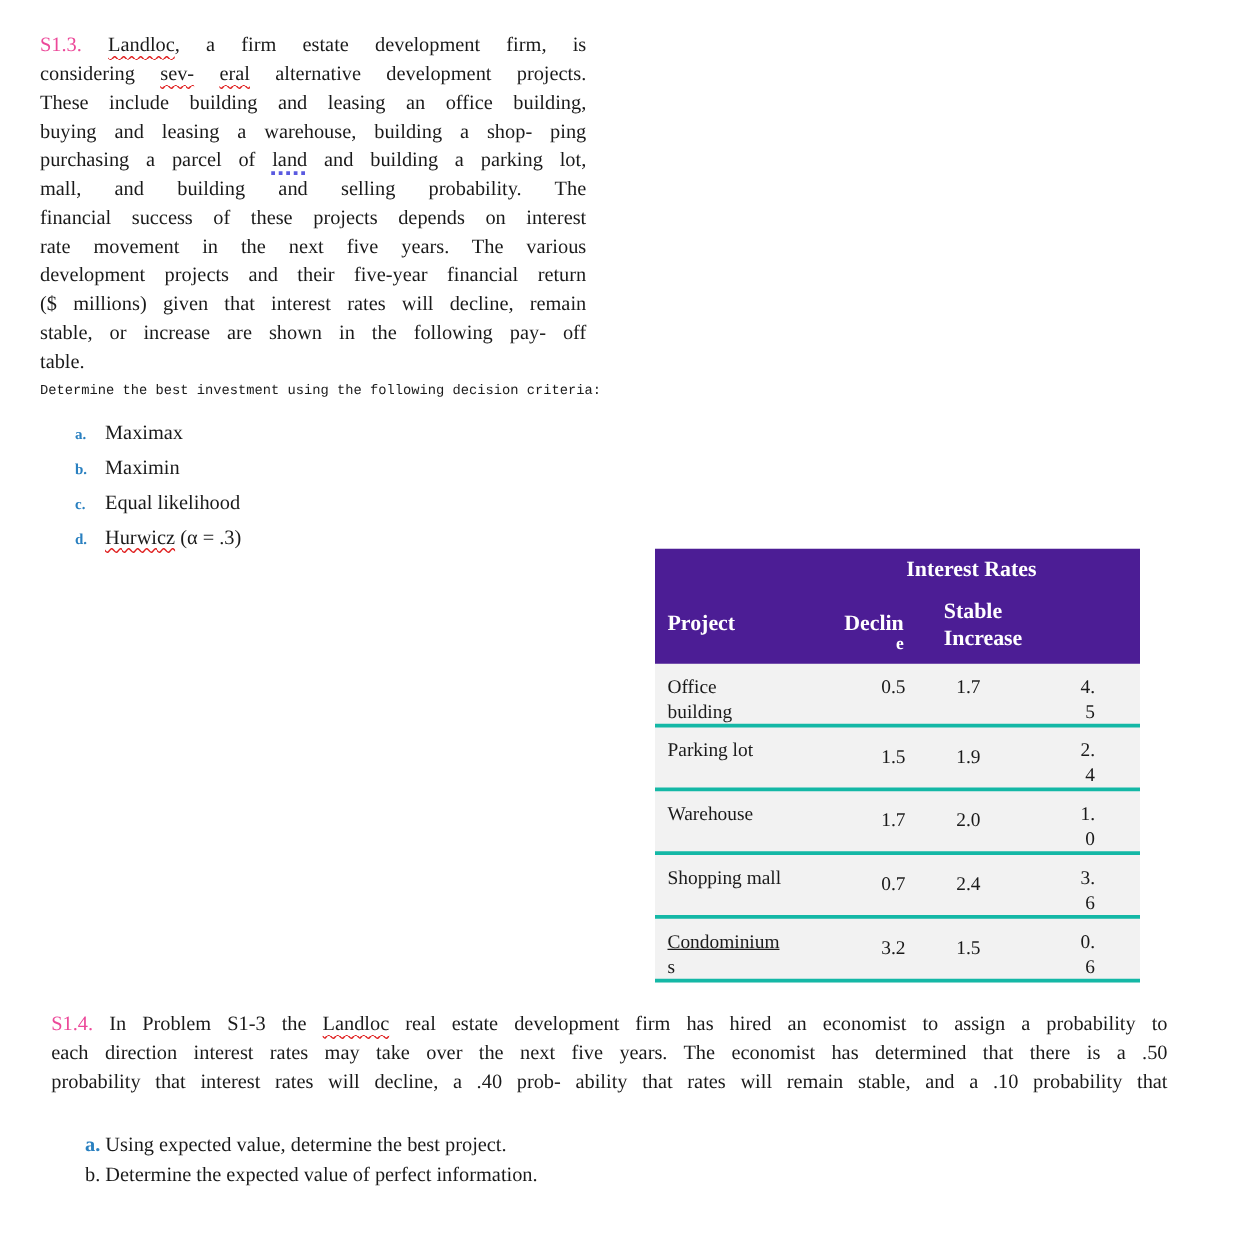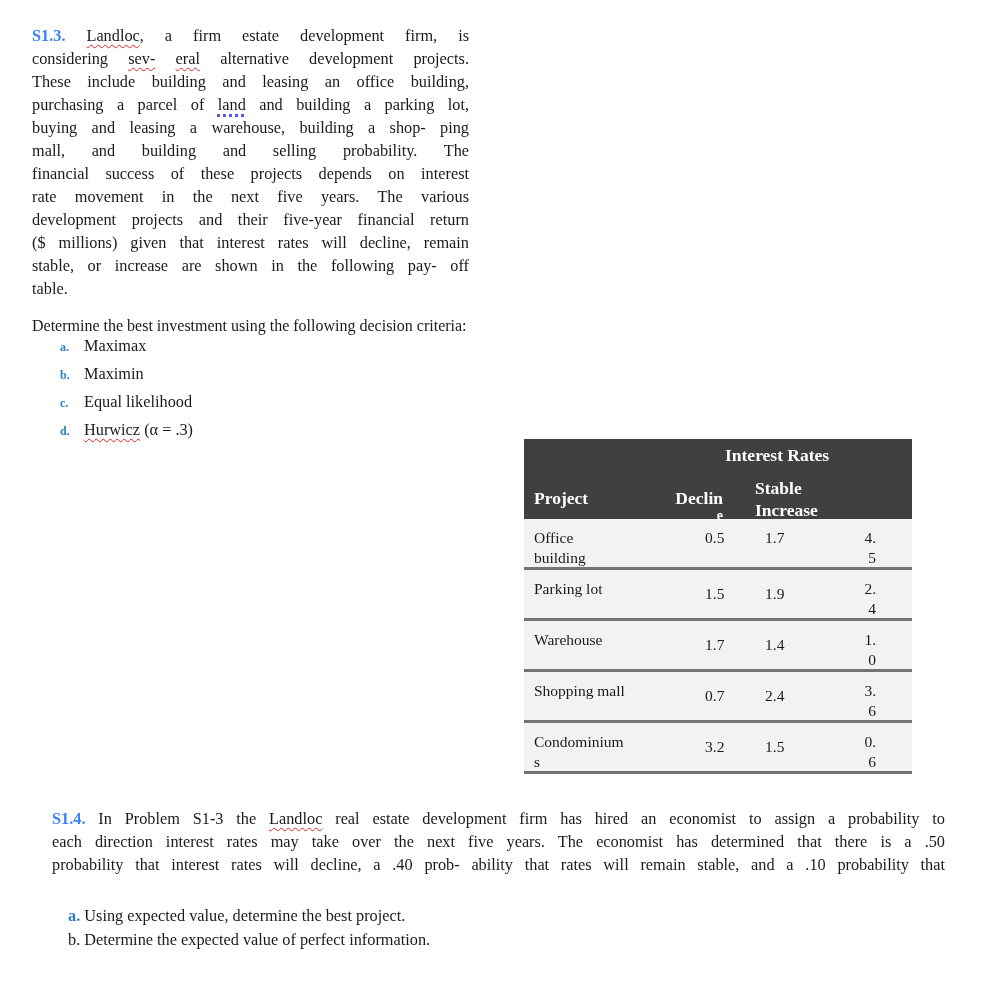--- a/index.html
+++ b/index.html
@@ -7,57 +7,57 @@
     width: 1006px; height: 990px; position: relative; overflow: hidden;
     font-family: "Liberation Serif", "DejaVu Serif", serif;
     color: #1a1a1a;
   }
   .abs { position: absolute; }
   .para {
     font-size: 16.3px; line-height: 23px; text-align: justify;
   }
   .para .line { display: block; text-align: justify; text-align-last: justify; white-space: nowrap; }
   .para .line.last { text-align-last: left; }
-  .num { color: #3b82f6; font-weight: bold; }
+  .num { color: #ec4899; font-weight: normal; }
   .squig { text-decoration: underline wavy #e02020; text-decoration-thickness: 1px; text-underline-offset: 3px; }
   .dotted { text-decoration: underline dotted #5a5ae0; text-decoration-thickness: 3px; text-underline-offset: 4px; }
   .list-item { font-size: 16.3px; line-height: 20px; }
   .list-item .marker { color: #2a80c0; font-weight: bold; font-size: 12px; display: inline-block; width: 24px; }
   .payoff-table {
     position: absolute; left: 524px; top: 439px; width: 388px;
     background: #f2f2f2;
   }
-  .thead { background: #404040; color: #ffffff; font-weight: bold; height: 80px; position: relative; }
+  .thead { background: #4c1d95; color: #ffffff; font-weight: bold; height: 92px; position: relative; }
   .thead span { position: absolute; font-size: 17.5px; line-height: 21px; }
-  .trow { position: relative; height: 48px; border-bottom: 3px solid #737373; font-size: 15.5px; line-height: 20px; }
+  .trow { position: relative; height: 48px; border-bottom: 3px solid #14b8a6; font-size: 15.5px; line-height: 20px; }
   .trow span { position: absolute; }
   .c0 { left: 10px; top: 9px; width: 112px; }
   .c1 { left: 155px; top: 14px; margin-left: 26px; }
   .c2 { left: 241px; top: 14px; }
   .c3 { left: 332px; top: 14px; width: 20px; text-align: right; }
 </style>
 </head>
 <body>
 
 <div class="abs para" style="left:32px; top:24px; width:437px;">
   <span class="line"><span class="num">S1.3.</span> <span class="squig">Landloc</span><span>, a firm estate development firm, is</span></span>
   <span class="line"><span>considering </span><span class="squig">sev-</span><span> </span><span class="squig">eral</span><span> alternative development projects.</span></span>
   <span class="line">These include building and leasing an office building,</span>
+  <span class="line">buying and leasing a warehouse, building a shop- ping</span>
   <span class="line"><span>purchasing a parcel of </span><span class="dotted">land</span><span> and building a parking lot,</span></span>
-  <span class="line">buying and leasing a warehouse, building a shop- ping</span>
   <span class="line">mall, and building and selling probability. The</span>
   <span class="line">financial success of these projects depends on interest</span>
   <span class="line">rate movement in the next five years. The various</span>
   <span class="line">development projects and their five-year financial return</span>
   <span class="line">($ millions) given that interest rates will decline, remain</span>
   <span class="line">stable, or increase are shown in the following pay- off</span>
   <span class="line last">table.</span>
 </div>
 
-<div class="abs" style="left:32px; top:317px; font-size:16px; white-space:nowrap;">Determine the best investment using the following decision criteria:</div>
+<div class="abs" style="left:32px; top:307px; font-size:11px; white-space:nowrap;font-family:Liberation Mono, monospace;">Determine the best investment using the following decision criteria:</div>
 
 <div class="abs list-item" style="left:60px; top:336px;">
   <span class="marker">a.</span><span>Maximax</span>
 </div>
 <div class="abs list-item" style="left:60px; top:364px;">
   <span class="marker">b.</span><span>Maximin</span>
 </div>
 <div class="abs list-item" style="left:60px; top:392px;">
   <span class="marker">c.</span><span>Equal likelihood</span>
 </div>
@@ -98,52 +98,52 @@
     <span class="c3" style="top:9px;">
         <span style="position:static; display:block;">2.</span>
         <span style="position:static; display:block;">4</span>
       </span>
   </div>
   <div class="trow">
     <span class="c0">
         <span style="position:static; display:block;">Warehouse</span>
       </span>
     <span class="c1">1.7</span>
-    <span class="c2">1.4</span>
+    <span class="c2">2.0</span>
     <span class="c3" style="top:9px;">
         <span style="position:static; display:block;">1.</span>
         <span style="position:static; display:block;">0</span>
       </span>
   </div>
   <div class="trow">
     <span class="c0">
         <span style="position:static; display:block;">Shopping mall</span>
       </span>
     <span class="c1">0.7</span>
     <span class="c2">2.4</span>
     <span class="c3" style="top:9px;">
         <span style="position:static; display:block;">3.</span>
         <span style="position:static; display:block;">6</span>
       </span>
   </div>
   <div class="trow">
     <span class="c0">
-        <span style="position:static; display:block;">Condominium</span>
+        <span style="position:static; display:block;text-decoration:underline;">Condominium</span>
         <span style="position:static; display:block;">s</span>
       </span>
     <span class="c1">3.2</span>
     <span class="c2">1.5</span>
     <span class="c3" style="top:9px;">
         <span style="position:static; display:block;">0.</span>
         <span style="position:static; display:block;">6</span>
       </span>
   </div>
 </div>
 
-<div class="abs para" style="left:52px; top:807px; width:893px;">
+<div class="abs para" style="left:41px; top:807px; width:893px;">
   <span class="line"><span class="num">S1.4.</span><span> In Problem S1-3 the </span><span class="squig">Landloc</span><span> real estate development firm has hired an economist to assign a probability to</span></span>
   <span class="line">each direction interest rates may take over the next five years. The economist has determined that there is a .50</span>
   <span class="line">probability that interest rates will decline, a .40 prob- ability that rates will remain stable, and a .10 probability that</span>
 </div>
 
 <div class="abs" style="left:68px; top:906px; font-size:16.3px; white-space:nowrap;">
   <span style="color:#2a80c0; font-weight:bold;">a.</span><span> Using expected value, determine the best project.</span>
 </div>
 <div class="abs" style="left:68px; top:930px; font-size:16.3px; white-space:nowrap;">
   <span>b.</span><span> Determine the expected value of perfect information.</span>

